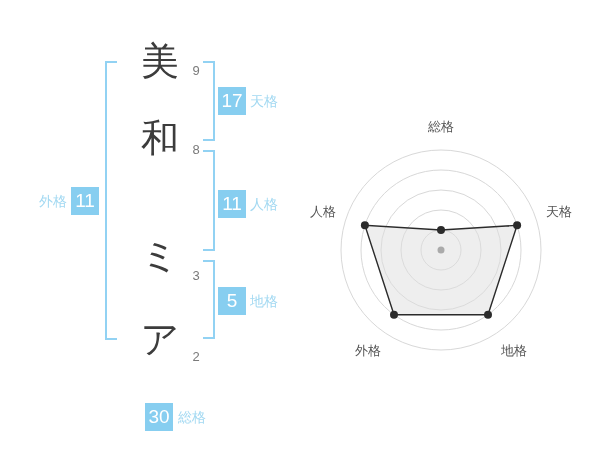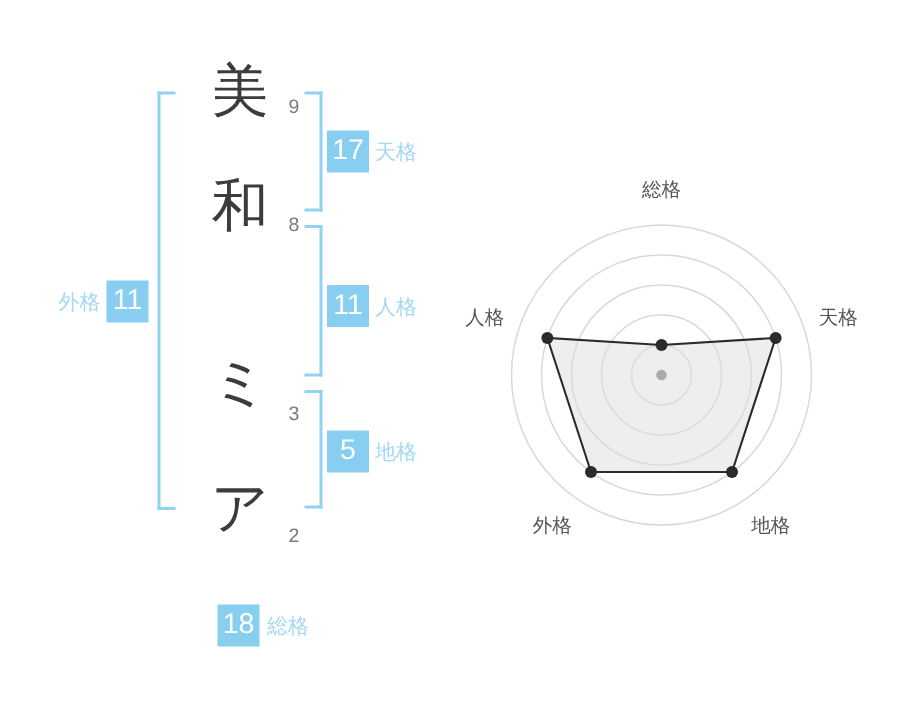--- a/index.html
+++ b/index.html
@@ -88,21 +88,21 @@
 
   <div class="badge jin">11</div>
   <div class="kaku-label jin">人格</div>
 
   <div class="badge chi">5</div>
   <div class="kaku-label chi">地格</div>
 
   <div class="kaku-label gai">外格</div>
   <div class="badge gai">11</div>
 
-  <div class="badge sou">18</div>
+  <div class="badge sou">30</div>
   <div class="kaku-label sou">総格</div>
 
   <svg class="radar-svg" id="radar" viewBox="0 0 300 300">
       <circle cx="141" cy="160" r="20" fill="none" stroke="#D8D8D8" stroke-width="1"></circle>
       <circle cx="141" cy="160" r="40" fill="none" stroke="#D8D8D8" stroke-width="1"></circle>
       <circle cx="141" cy="160" r="60" fill="none" stroke="#D8D8D8" stroke-width="1"></circle>
       <circle cx="141" cy="160" r="80" fill="none" stroke="#D8D8D8" stroke-width="1"></circle>
       <circle cx="141" cy="160" r="100" fill="none" stroke="#D8D8D8" stroke-width="1"></circle>
       <polygon points="141.0,140.0 217.1,135.3 188.0,224.7 94.0,224.7 64.9,135.3" fill="#DDDDDD" fill-opacity="0.5" stroke="#2B2B2B" stroke-width="1.4"></polygon>
       <circle cx="141" cy="160" r="3.5" fill="#AAAAAA"></circle>

